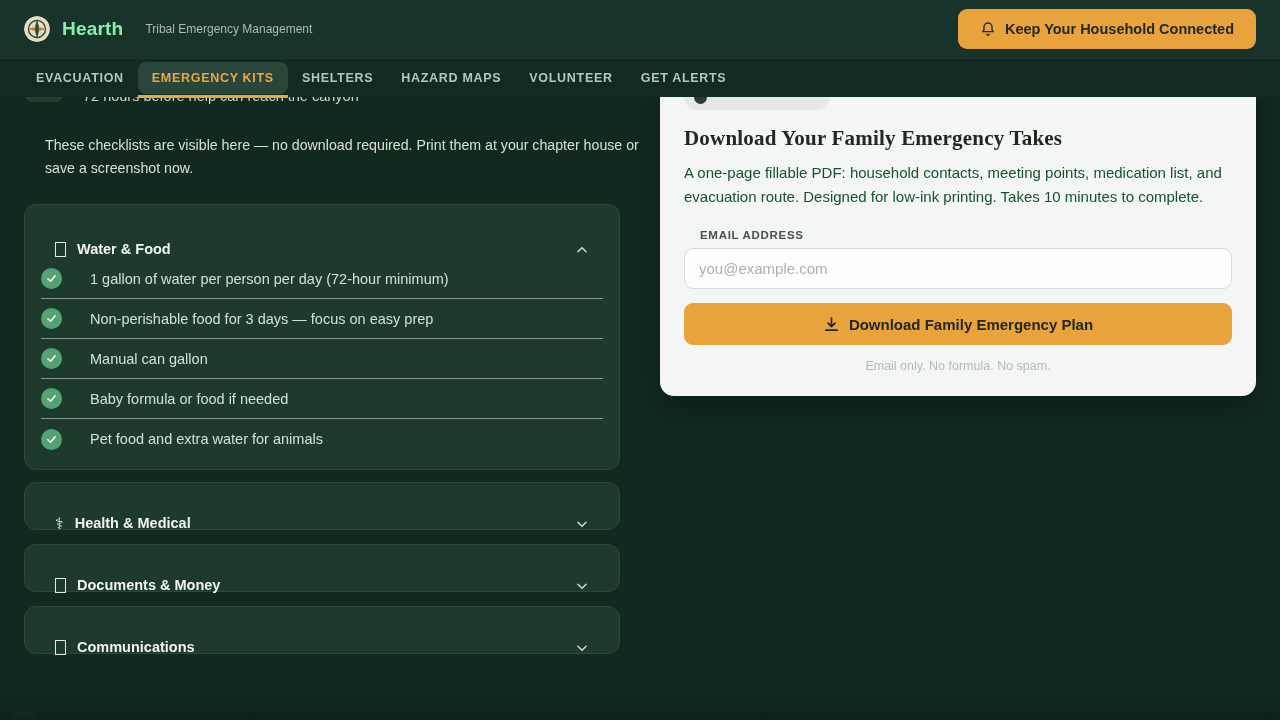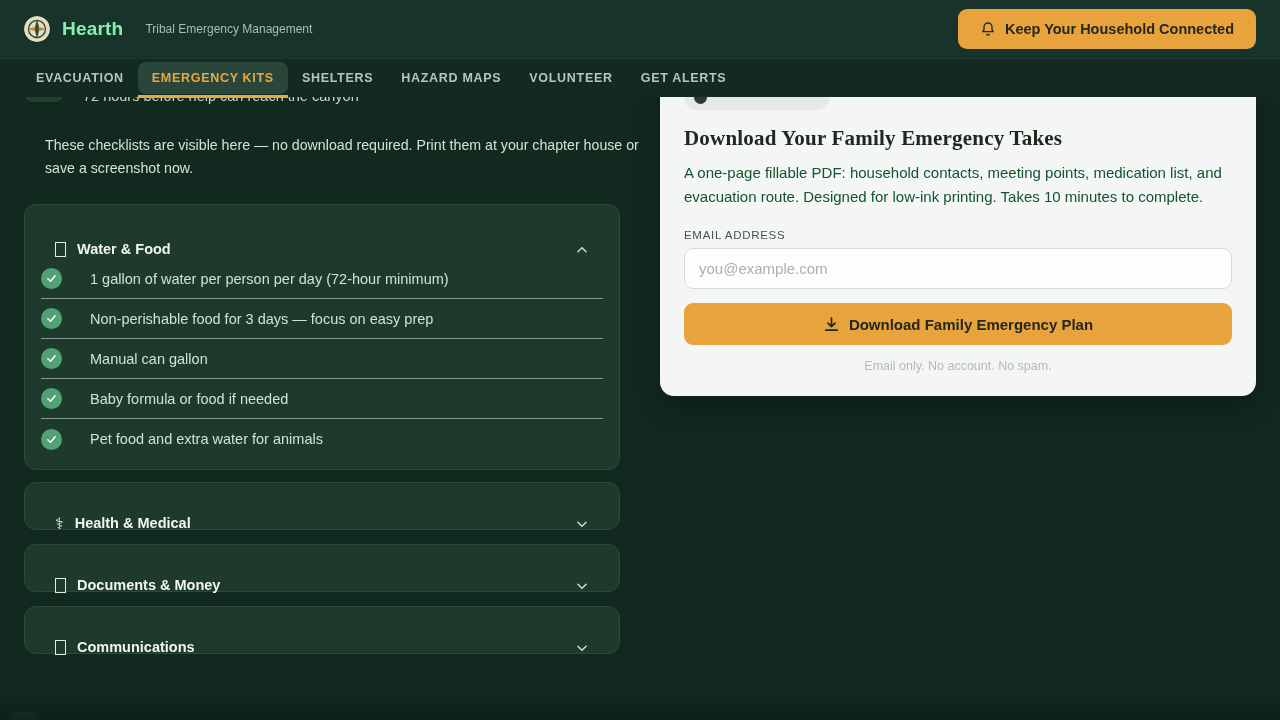--- a/index.html
+++ b/index.html
@@ -107,22 +107,22 @@
   .card-title {
     position:absolute; left:24px; top:66px;
     font-family:"Liberation Serif", serif;
     font-size:21px; font-weight:bold; color:#20291f; letter-spacing:0.2px;
   }
   .card-desc {
     position:absolute; left:24px; top:101px; width:548px;
     font-size:15px; line-height:23.5px; color:#14532d;
   }
   .email-label {
-    position:absolute; left:24px; top:169px;
-    font-size:11.5px; font-weight:normal; letter-spacing:0.7px; color:#49534c;
+    position:absolute; left:40px; top:169px;
+    font-size:11.5px; font-weight:bold; letter-spacing:0.7px; color:#49534c;
   }
   .email-input {
     position:absolute; left:24px; top:188px; width:548px; height:41px;
     border:1px solid #d6dcd8; border-radius:9px; background:#fcfdfc;
     font-family:"Liberation Sans", sans-serif;
     font-size:15px; color:#b91c1c; padding:0 14px; outline:none;
   }
   .email-input::placeholder { color:#a9b2ac; }
   .download-btn {
     position:absolute; left:24px; top:243px; width:548px; height:42px;
@@ -286,17 +286,17 @@
   <p class="card-desc">A one-page fillable PDF: household contacts, meeting points, medication list, and evacuation route. Designed for low-ink printing. Takes 10 minutes to complete.</p>
   <div class="email-label">EMAIL ADDRESS</div>
   <input class="email-input" type="email" placeholder="you@example.com" style="">
   <button class="download-btn">
     <svg width="17" height="17" viewBox="0 0 24 24">
       <path d="M12 3 v11 M7 10 l5 5 5-5" fill="none" stroke="#23281f" stroke-width="2.4" stroke-linecap="round" stroke-linejoin="round"></path>
       <path d="M4 20 h16" fill="none" stroke="#23281f" stroke-width="2.4" stroke-linecap="round"></path>
     </svg>
     <span>Download Family Emergency Plan</span>
   </button>
-  <div class="footnote">Email only. No account. No spam.</div>
+  <div class="footnote">Email only. No formula. No spam.</div>
 </div>
 
 <div class="footer-sliver"></div>
 <div class="footer-fade"></div>
 
 </body></html>

